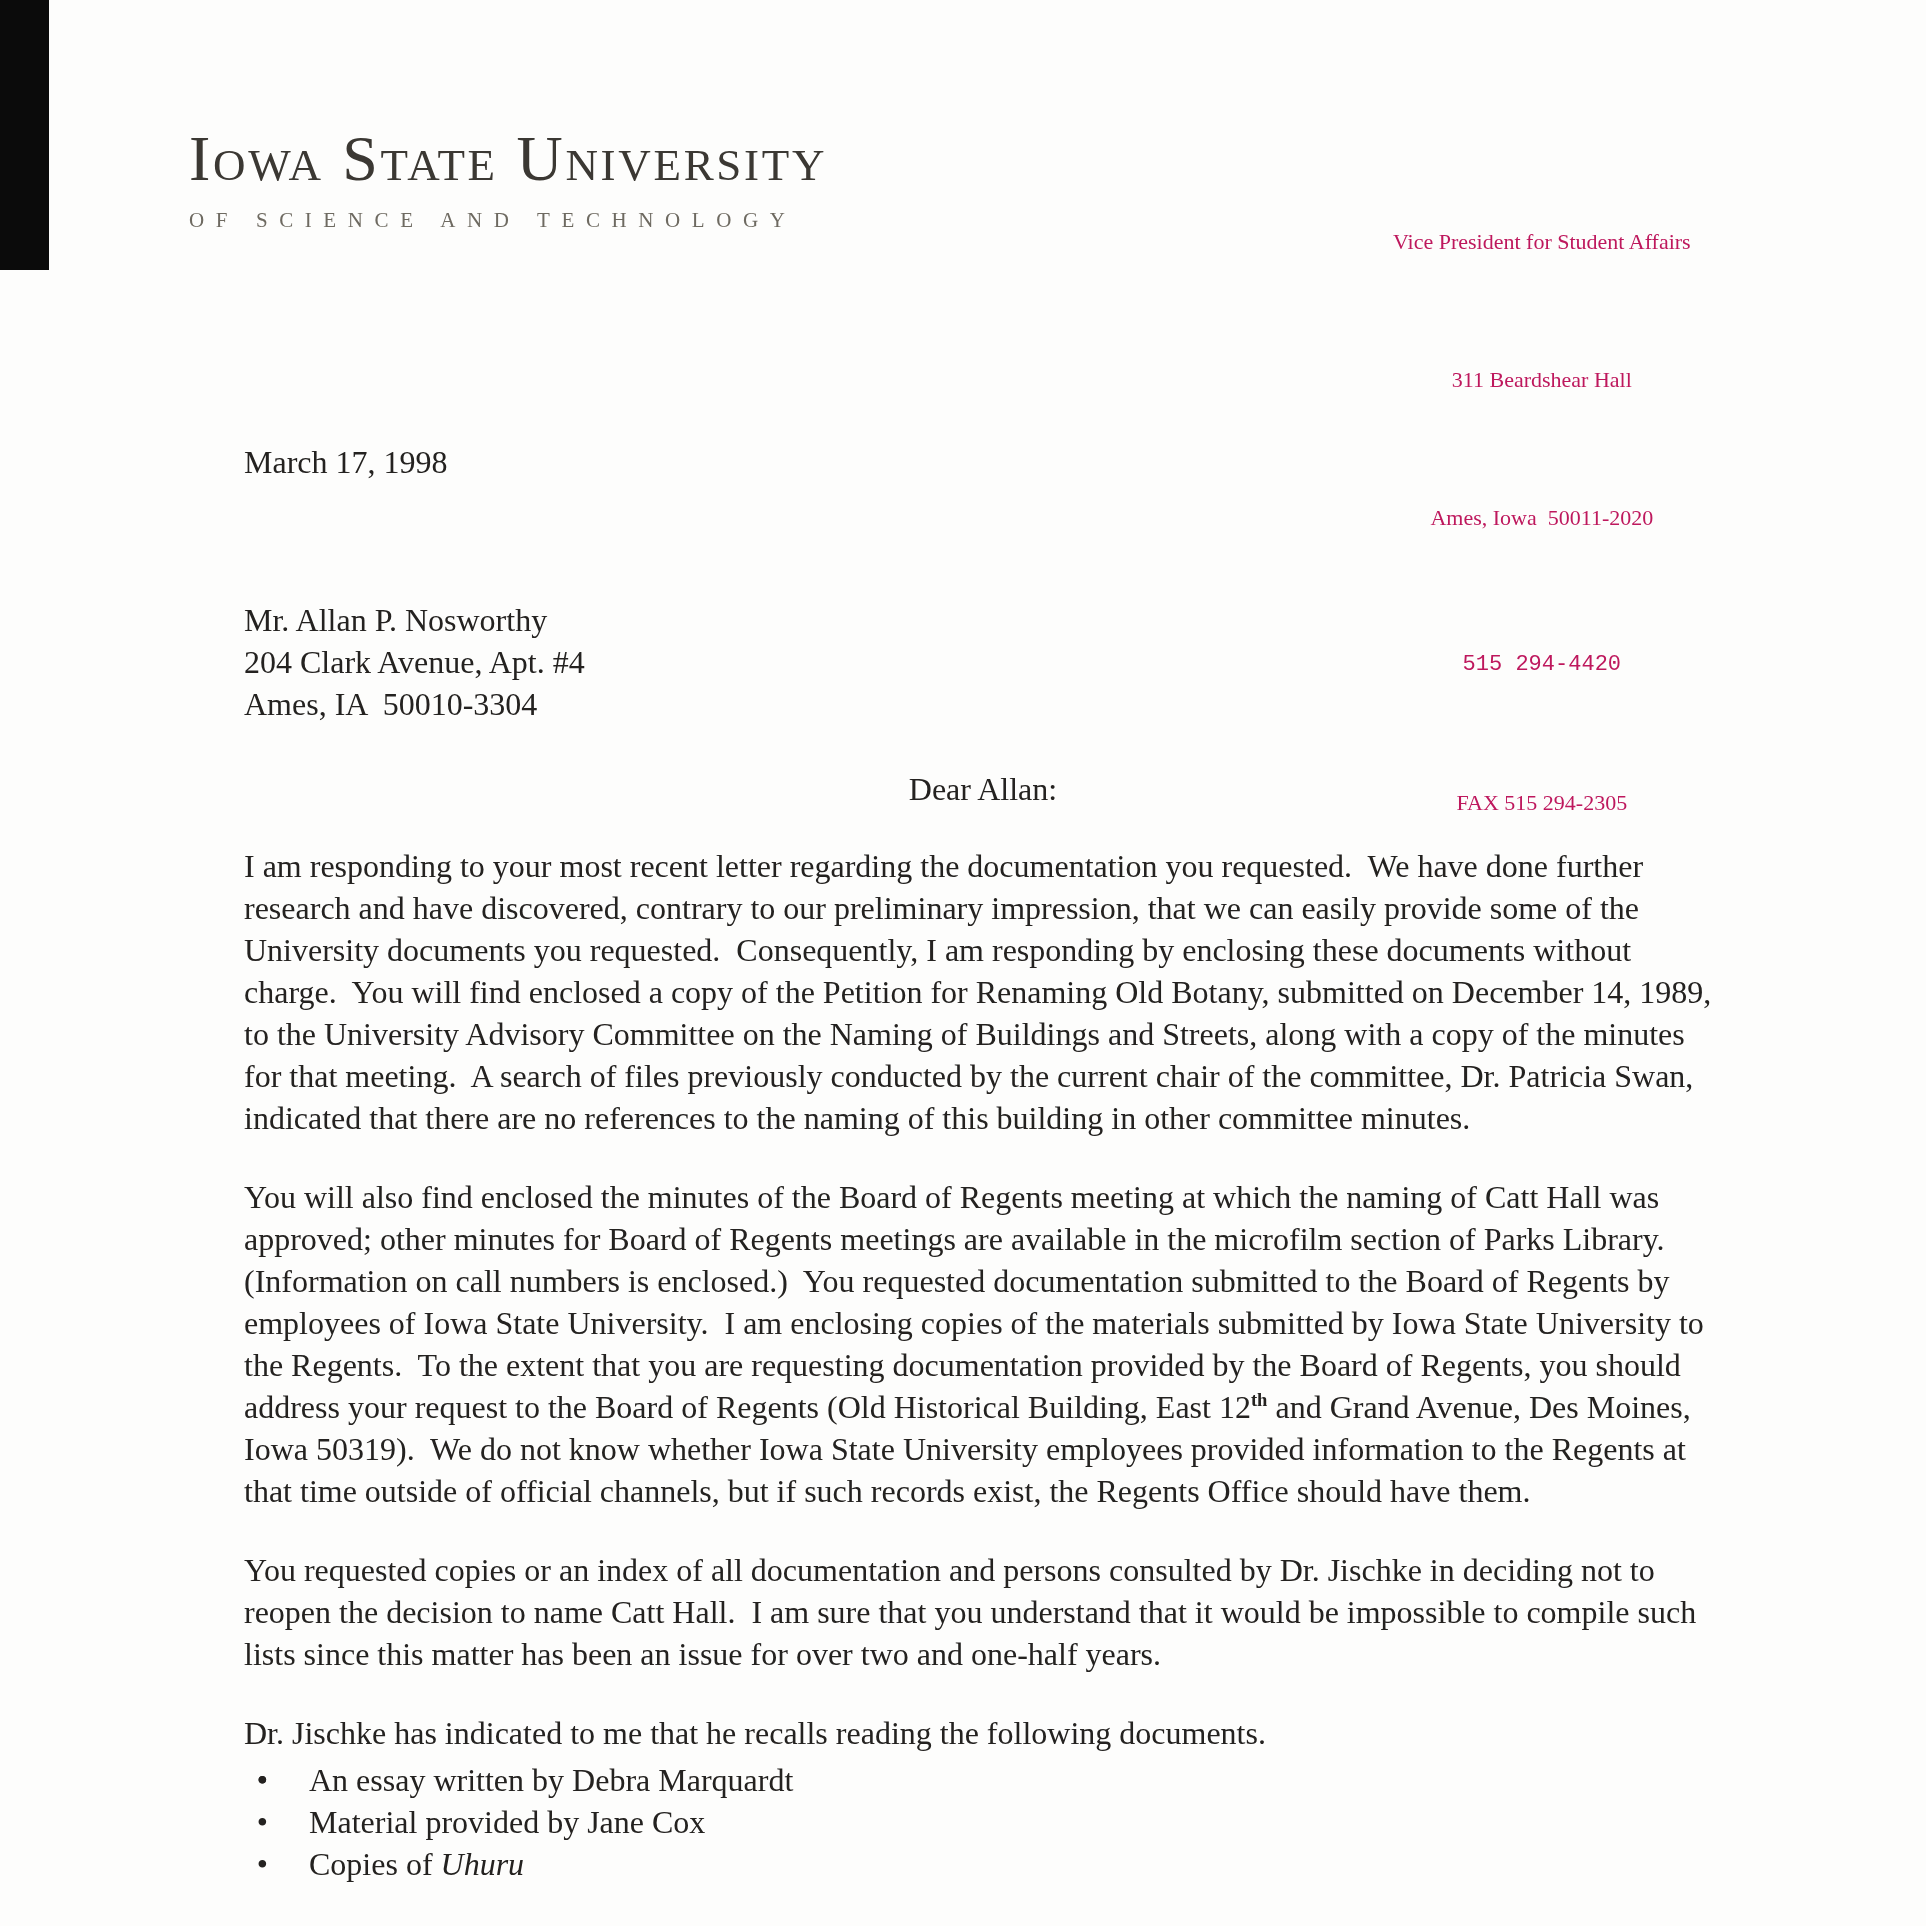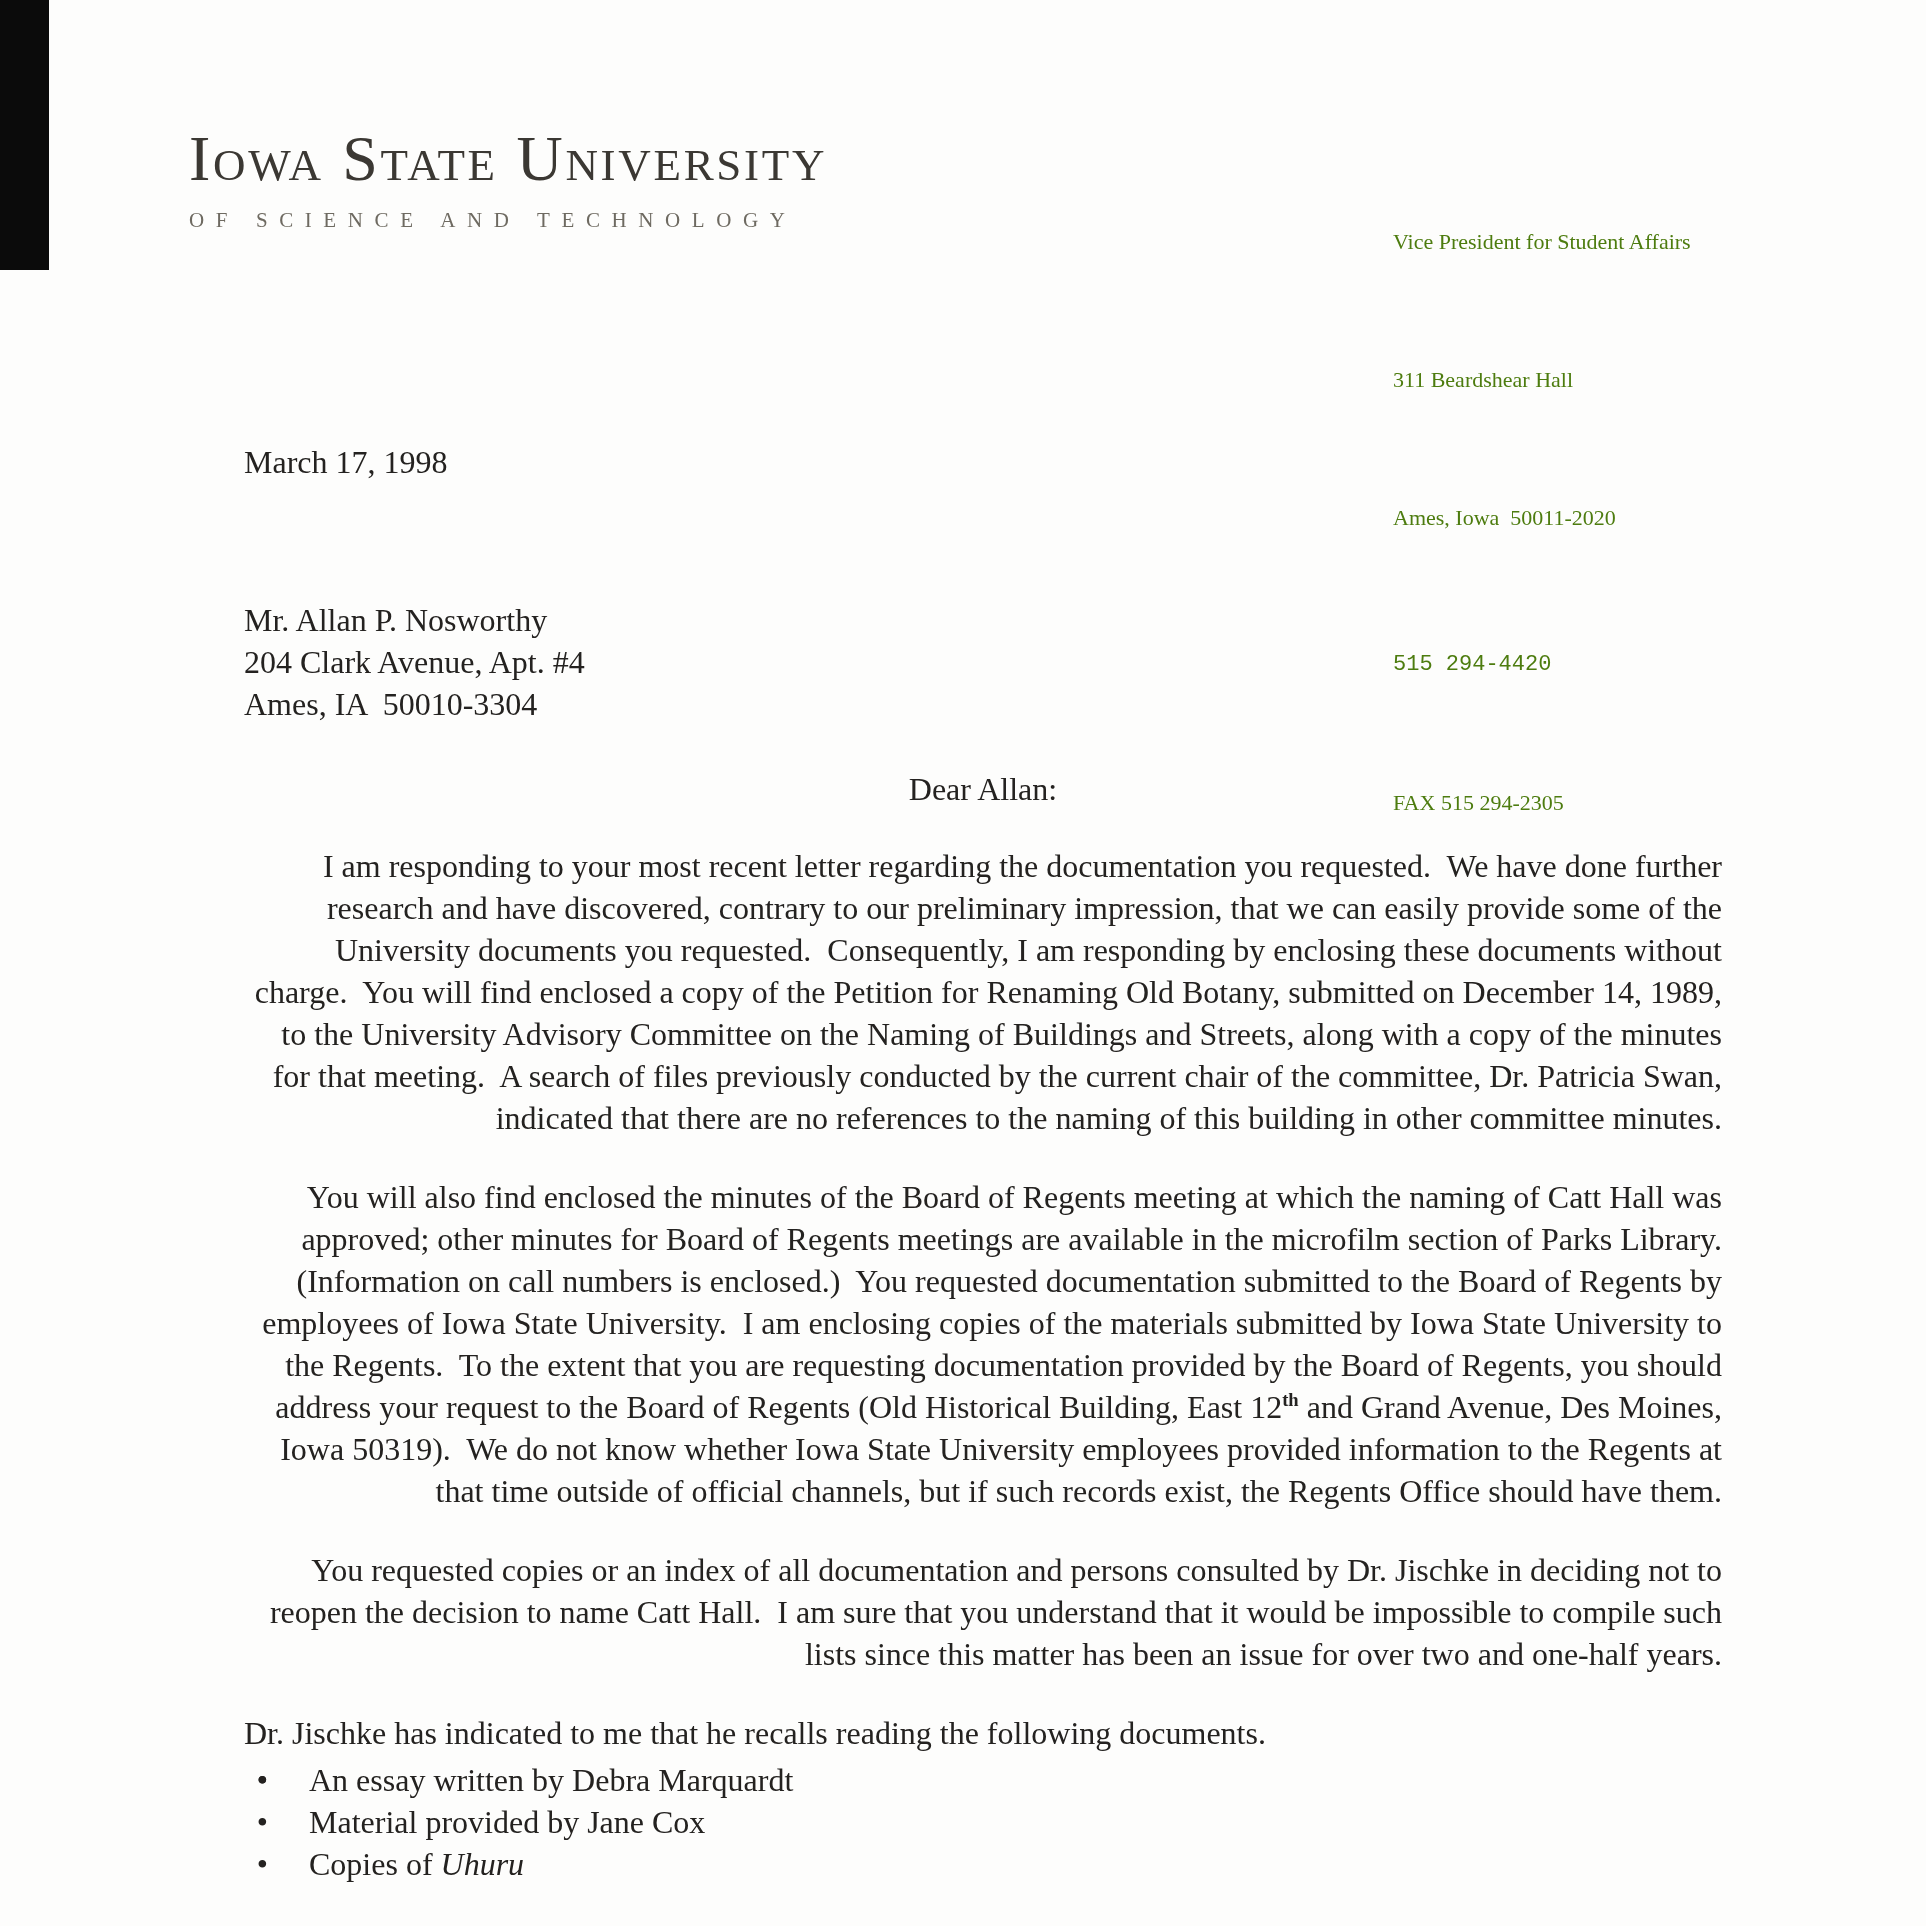--- a/index.html
+++ b/index.html
@@ -44,22 +44,23 @@
     letter-spacing: 11.6px;
     color: #6e6a61;
     line-height: 1;
   }
   .contact-block {
     position: absolute;
     top: 127px;
     left: 1393px;
     font-size: 22px;
     line-height: 46px;
-    color: #4d7c0f;
+    color: #be185d;
     white-space: pre-wrap;
+    text-align: center;
   }
   .contact-block .phone-line {
     margin-top: 8.5px;
     font-family: Liberation Mono, monospace;
   }
   
   .letter-main {
     padding: 0 216px 0 244px;
     font-size: 32px;
     line-height: 42px;
@@ -71,23 +72,23 @@
   .recipient-block {
     margin: 0 0 43px 0;
     white-space: pre-wrap;
   }
   .salutation {
     margin: 0 0 35px 0;
     white-space: pre-wrap;
     text-align: center;
   }
   .para {
-    margin: 0 0 37px 8px;
+    margin: 0 0 37px 0;
     white-space: pre-wrap;
-    text-align: right;
+    text-align: left;
   }
   .list-intro {
     margin: 0 0 5.4px 0;
     white-space: pre-wrap;
   }
   .doc-list {
     list-style: none;
     margin: 0 0 37px 0;
     padding: 0;
   }

